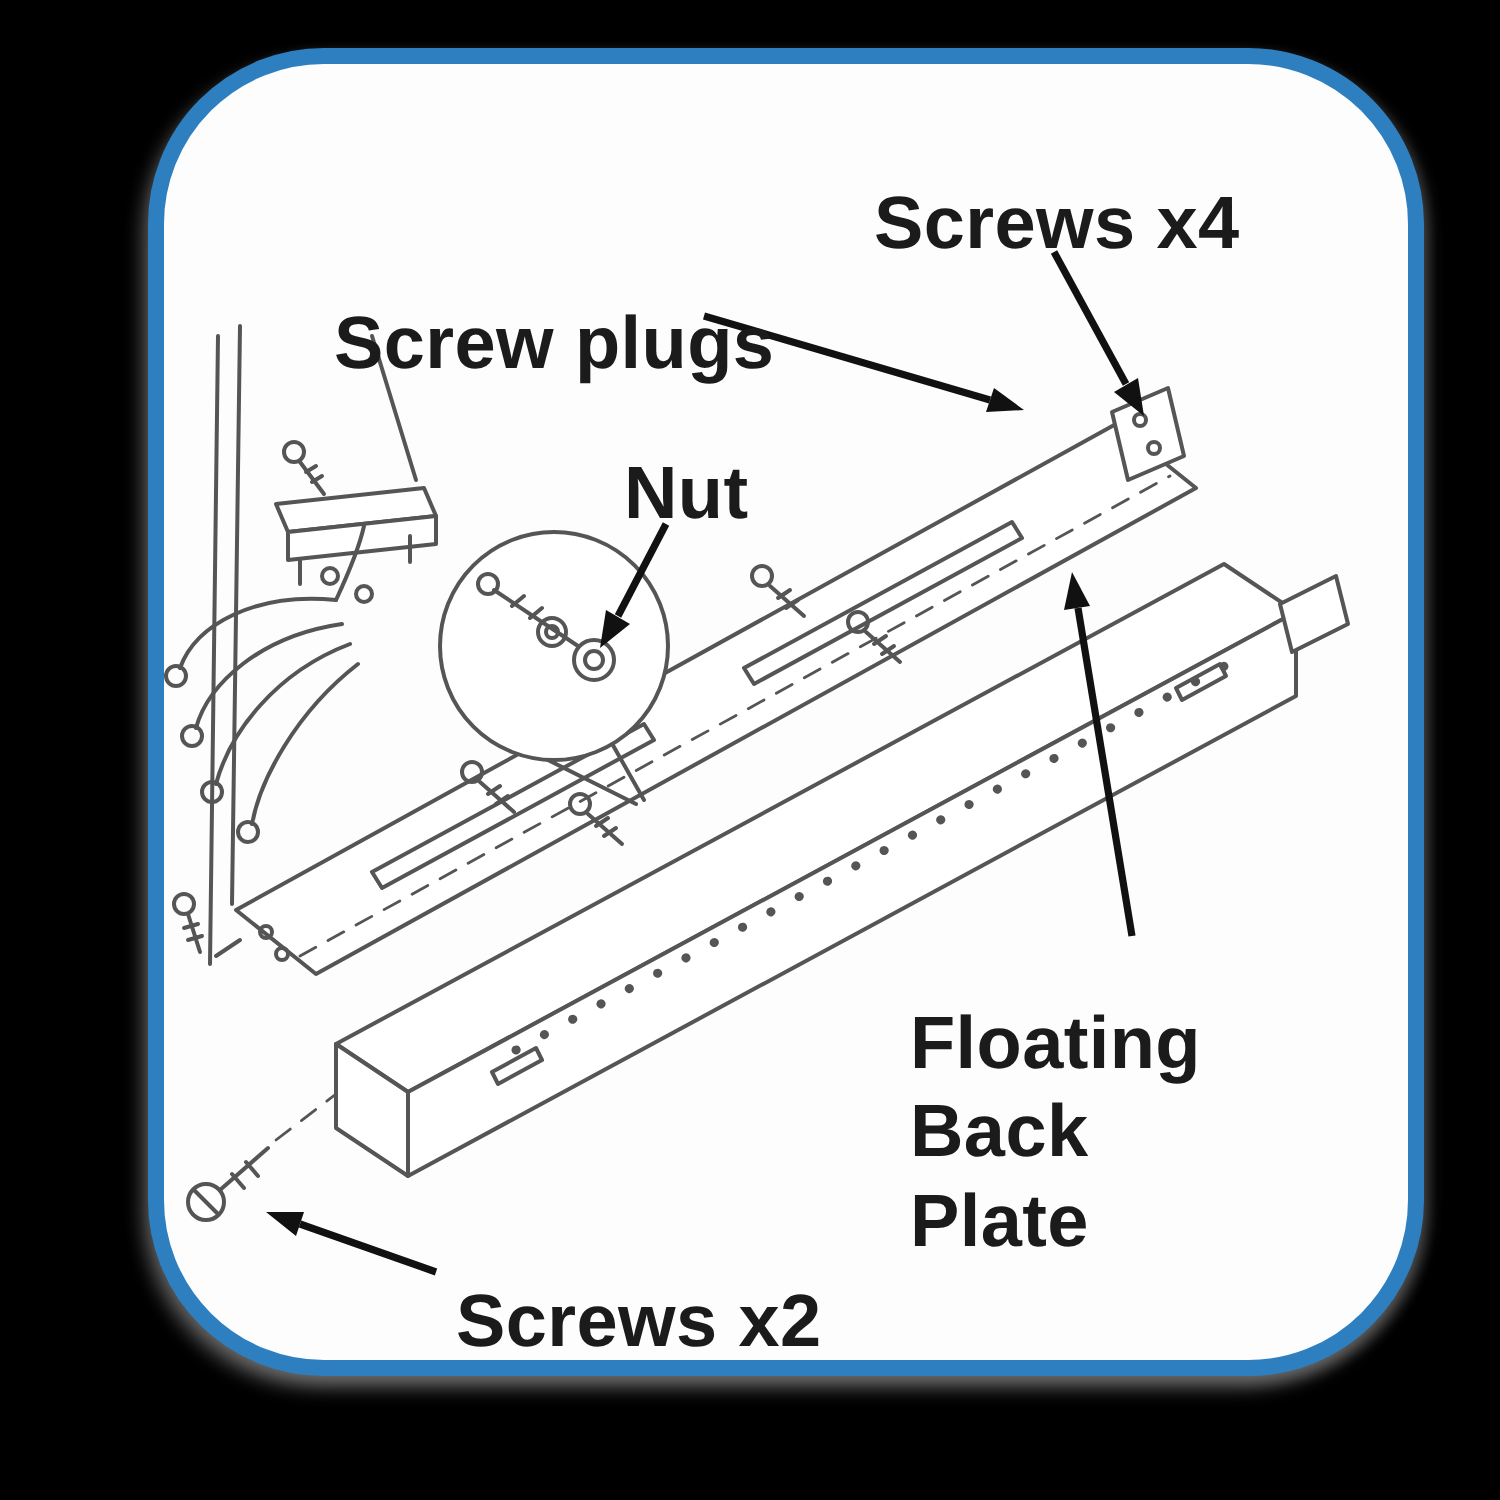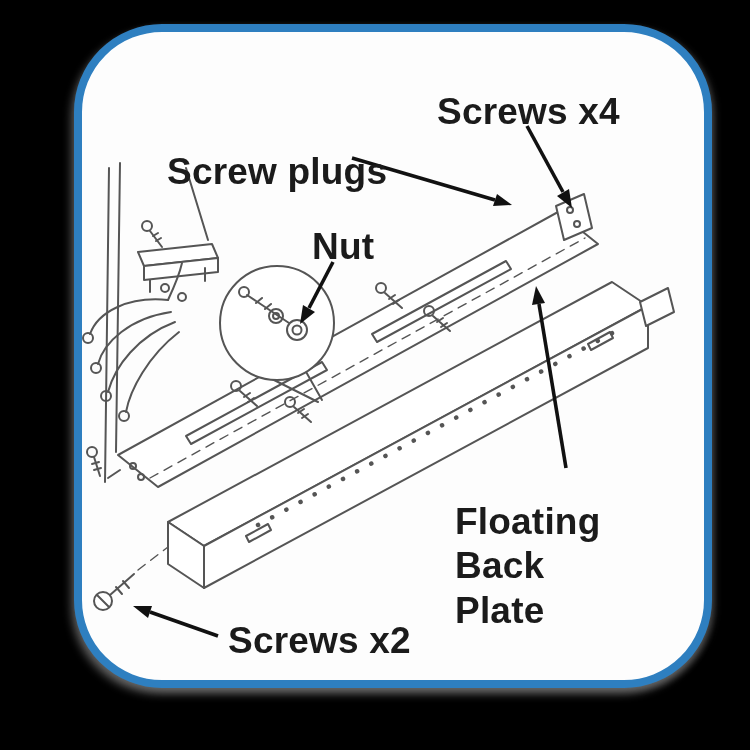--- a/index.html
+++ b/index.html
@@ -155,15 +155,15 @@
     <g>
       <path class="arrow-line" d="M218,636 L150,612"></path>
       <polygon class="arrow-head" points="133,606 152,606 148,618"></polygon>
     </g>
   </svg>
 
   <div class="lbl" style="left:437px;top:90px;">Screws x4</div>
   <div class="lbl" style="left:167px;top:150px;">Screw plugs</div>
   <div class="lbl" style="left:312px;top:225px;text-align:center;">Nut</div>
   <div class="lbl wrap" style="left:455px;top:476px;margin-top:24px;">Floating Back Plate</div>
-  <div class="lbl" style="left:228px;top:619px;">Screws x2</div>
+  <div class="lbl" style="left:228px;top:639px;">Screws x2</div>
 
 </div>
 
 </body></html>

